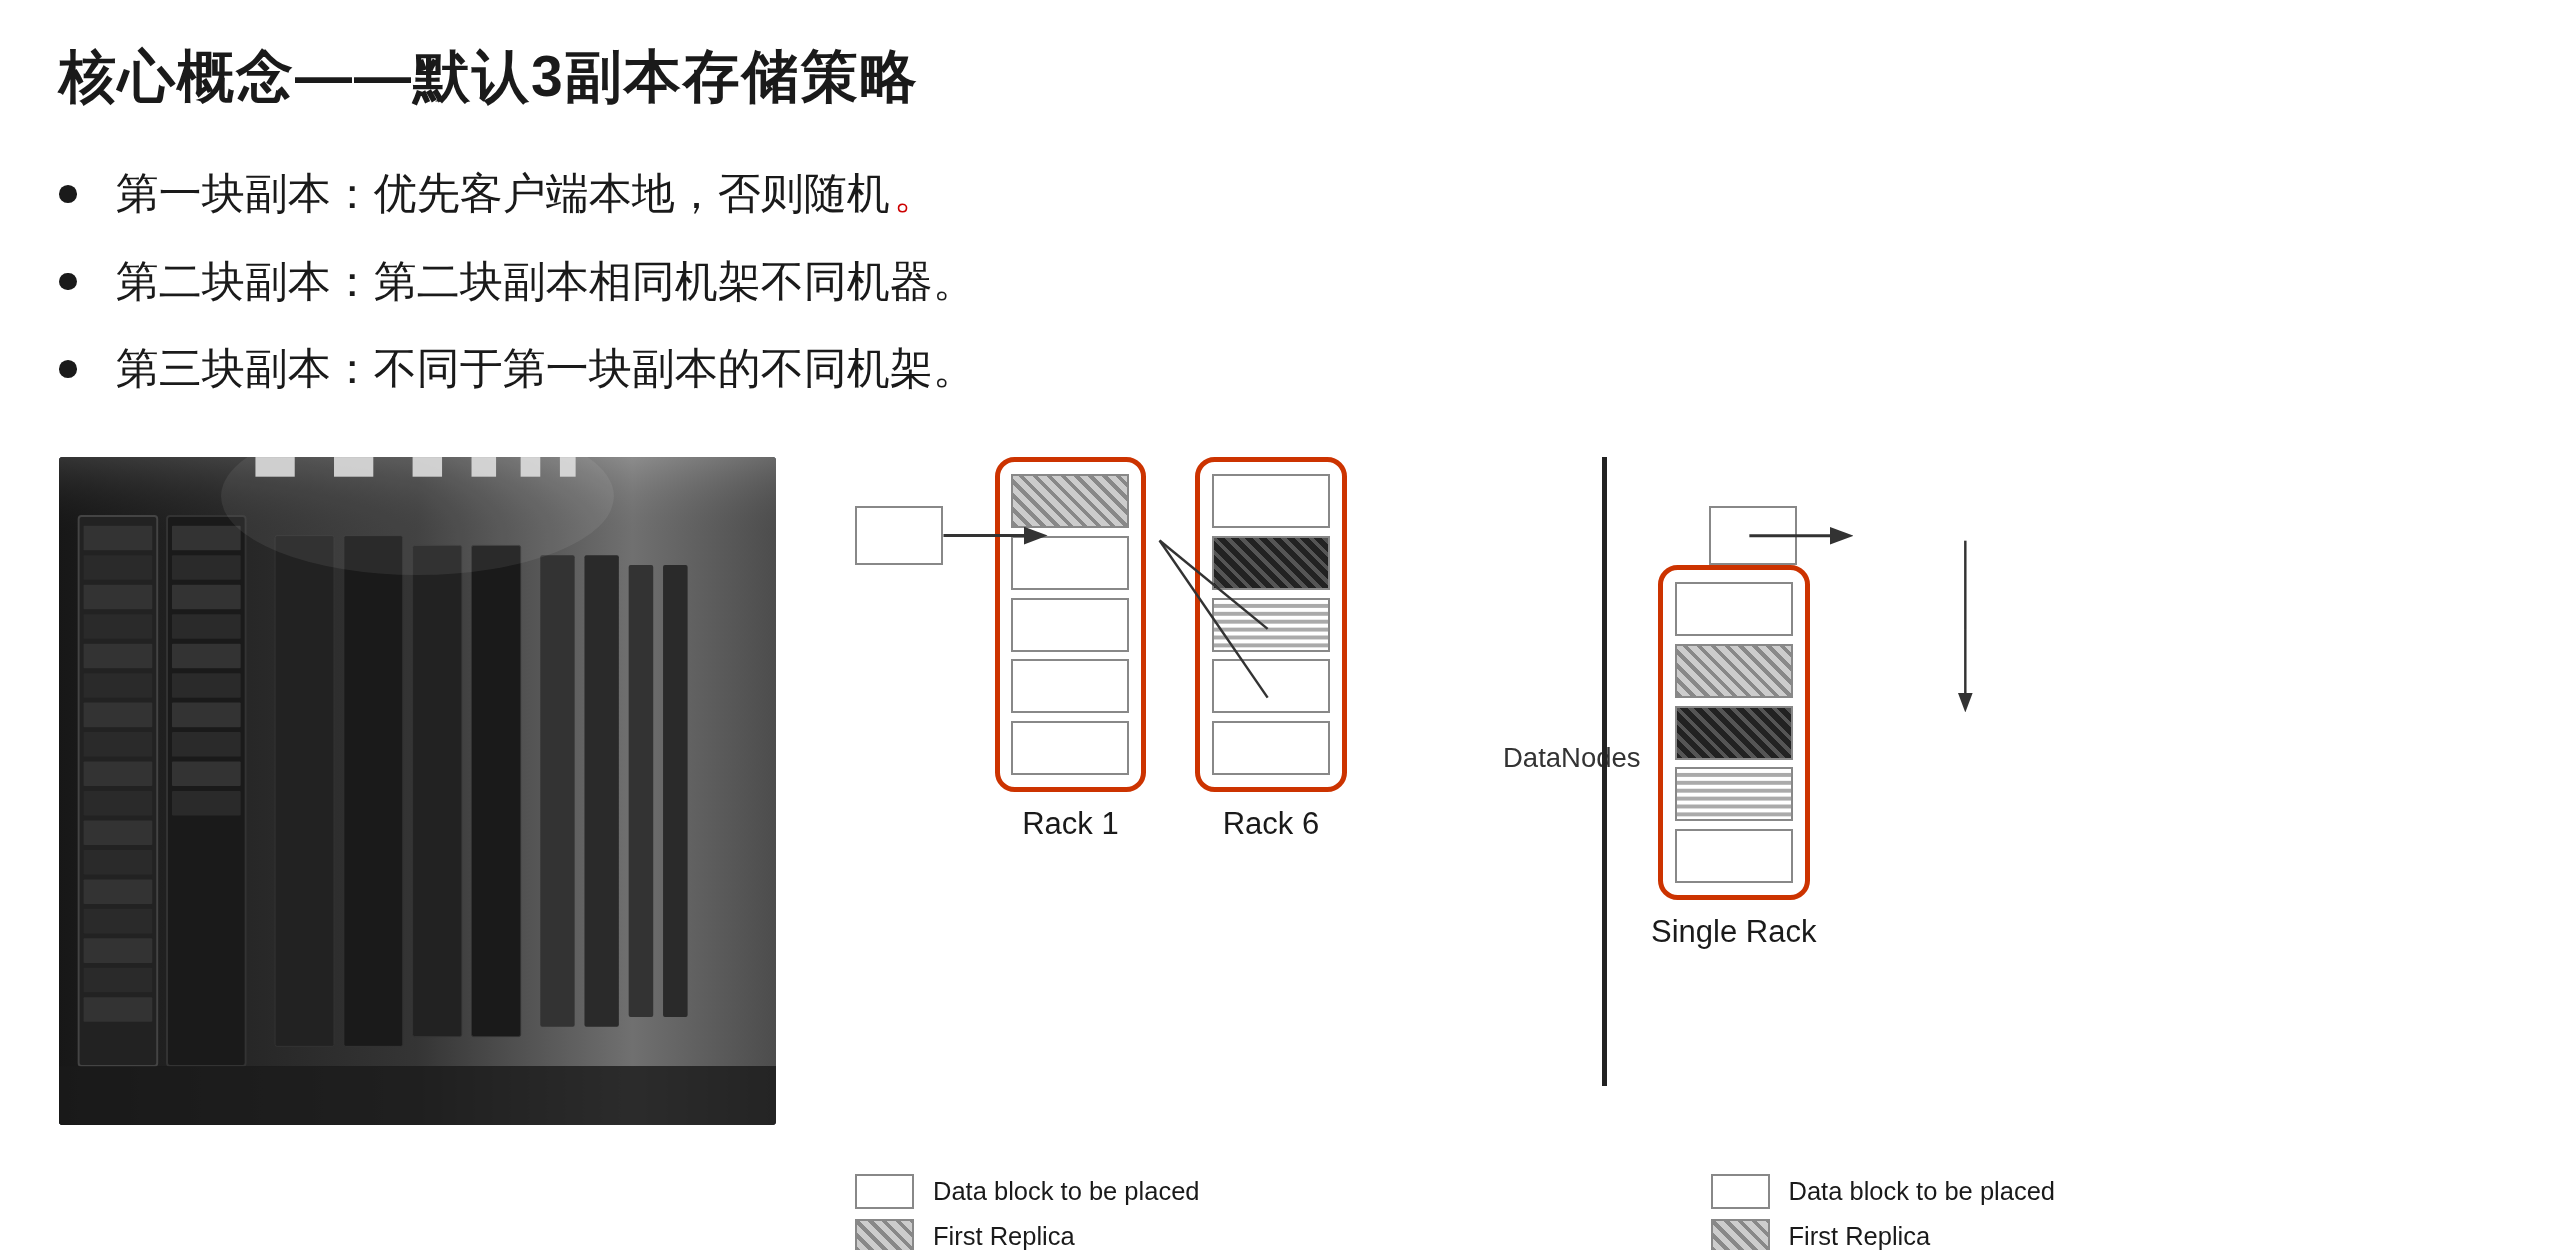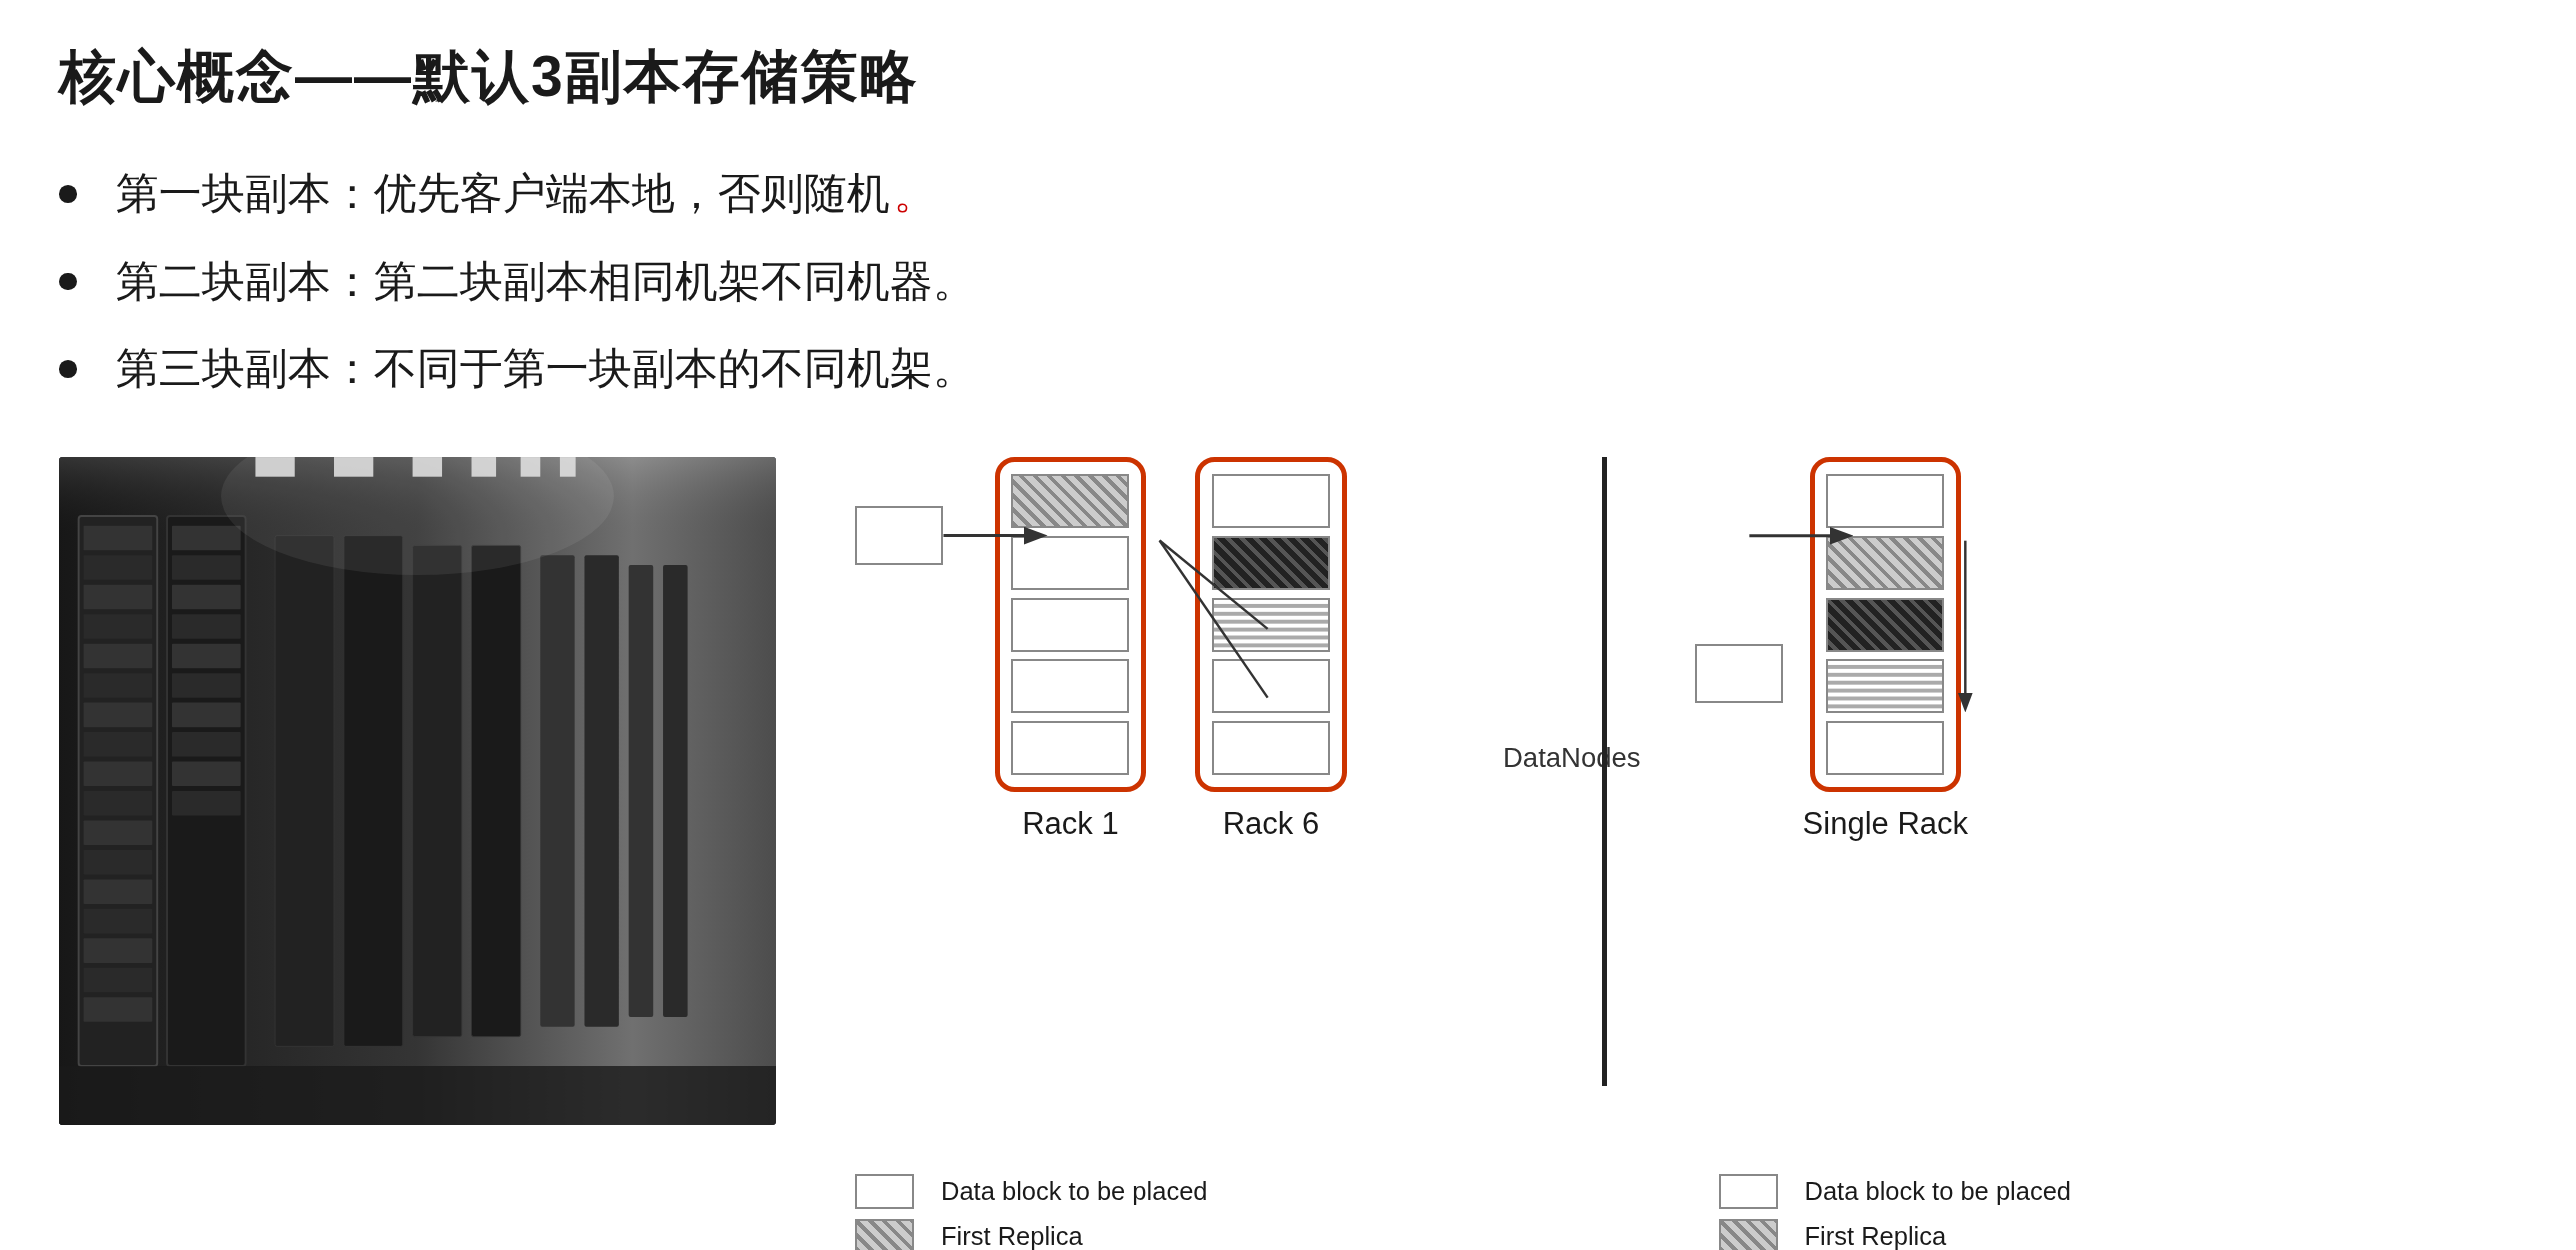--- a/index.html
+++ b/index.html
@@ -145,21 +145,21 @@
     
     .legend-area {
       margin-top: 29.5px;
       display: flex;
       flex-direction: column;
       gap: 9.8px;
     }
     .legend-row {
       display: flex;
       align-items: center;
-      gap: 27px;
+      gap: 19px;
       font-size: 25.5px;
       color: #1a1a1a;
     }
     .legend-box {
       width: 59px;
       height: 35px;
       border: 2px solid #888;
       background: white;
       flex-shrink: 0;
     }
@@ -311,21 +311,21 @@
               <div class="block-cell empty"></div>
             </div>
             <div class="rack-label">Rack 6</div>
           </div>
         </div>
 
         <div class="datanodes-label" style="left: 648px; top: 285px;">DataNodes</div>
 
         <div style="position: absolute; left: 747px; top: 0; width: 4.9px; height: 629px; background: #222;"></div>
 
-        <div style="position: absolute; top: 0; left: 840px; display: flex; align-items: center;">
+        <div style="position: absolute; top: 0; left: 796px; display: flex; flex-direction: column; align-items: flex-end;">
 
           <div style="display: flex; flex-direction: column; justify-content: flex-start; margin-top: 49px; margin-right: 19.6px;">
             <div class="client-node"></div>
           </div>
 
           <div class="rack-diagram">
             <div class="rack-box">
               <div class="block-cell empty"></div>
               <div class="block-cell first-replica"></div>
               <div class="block-cell second-replica"></div>

